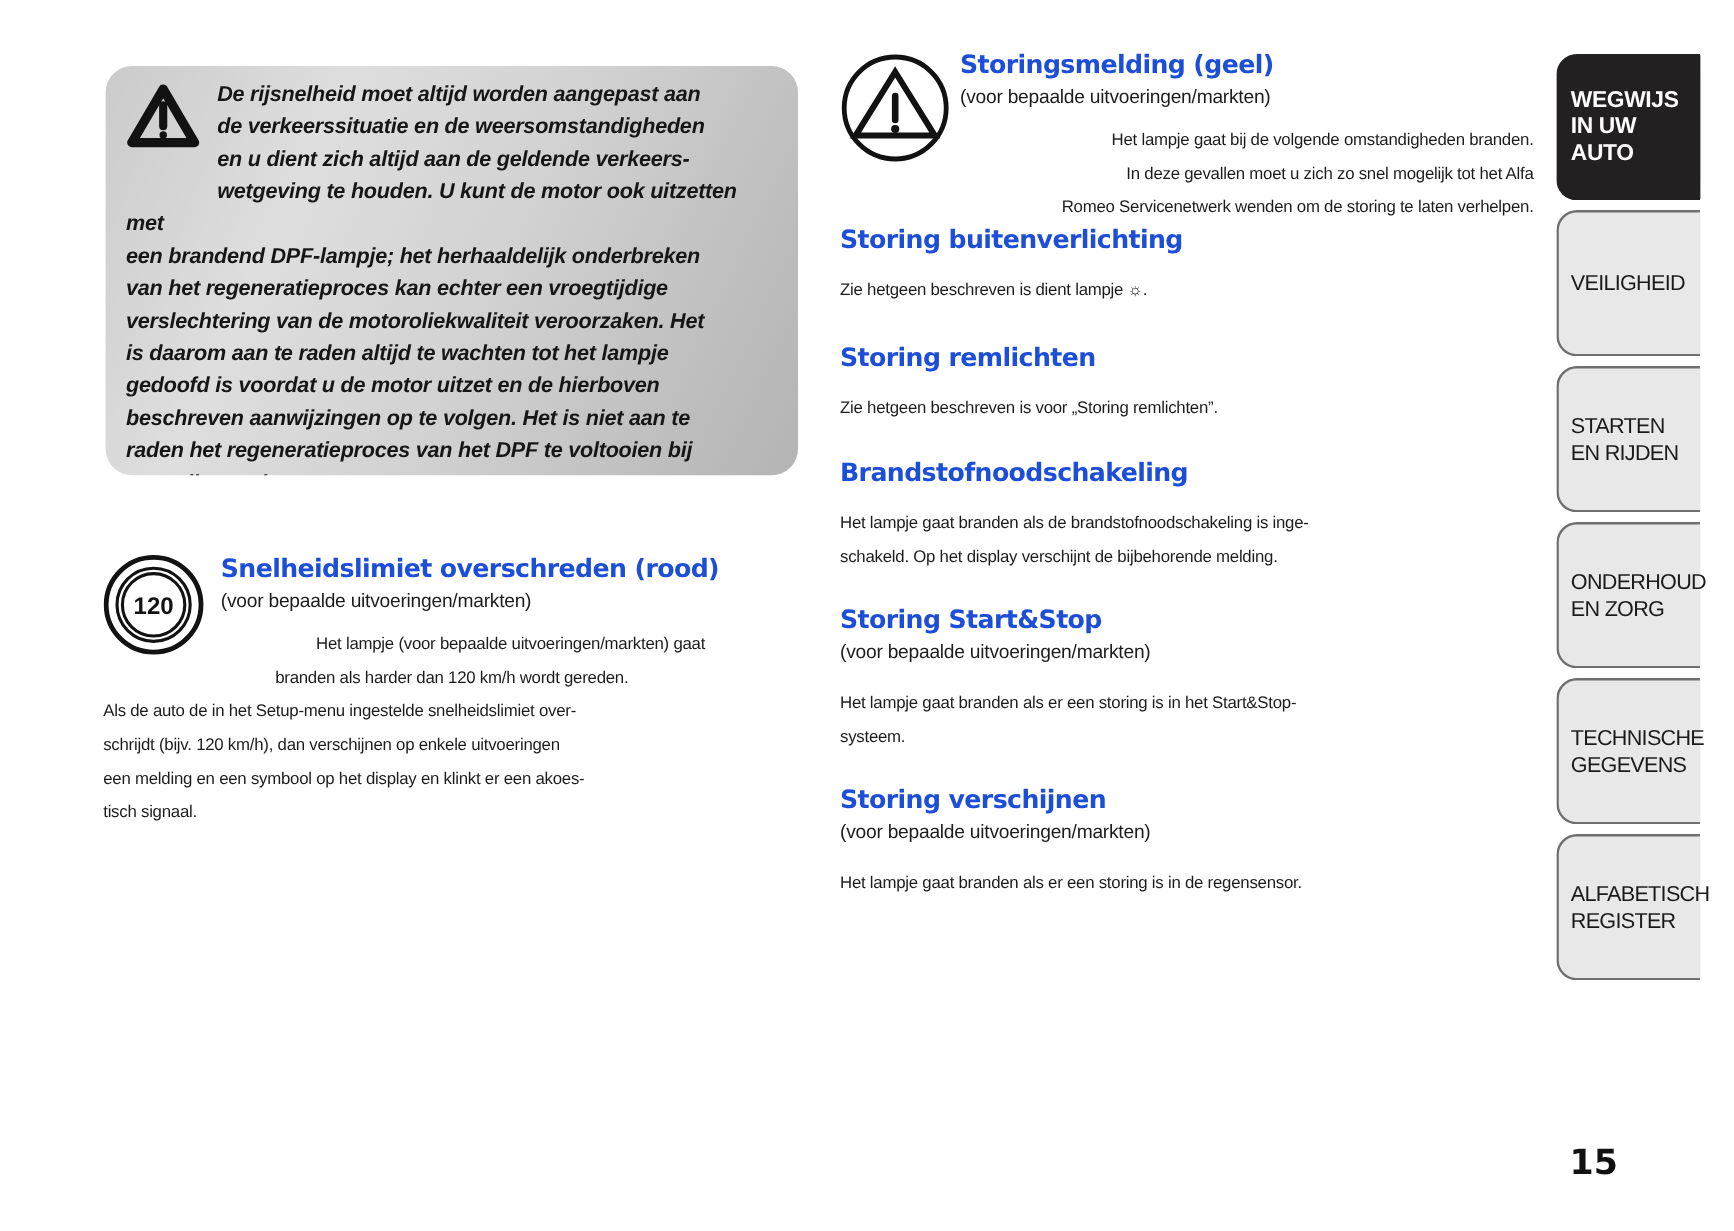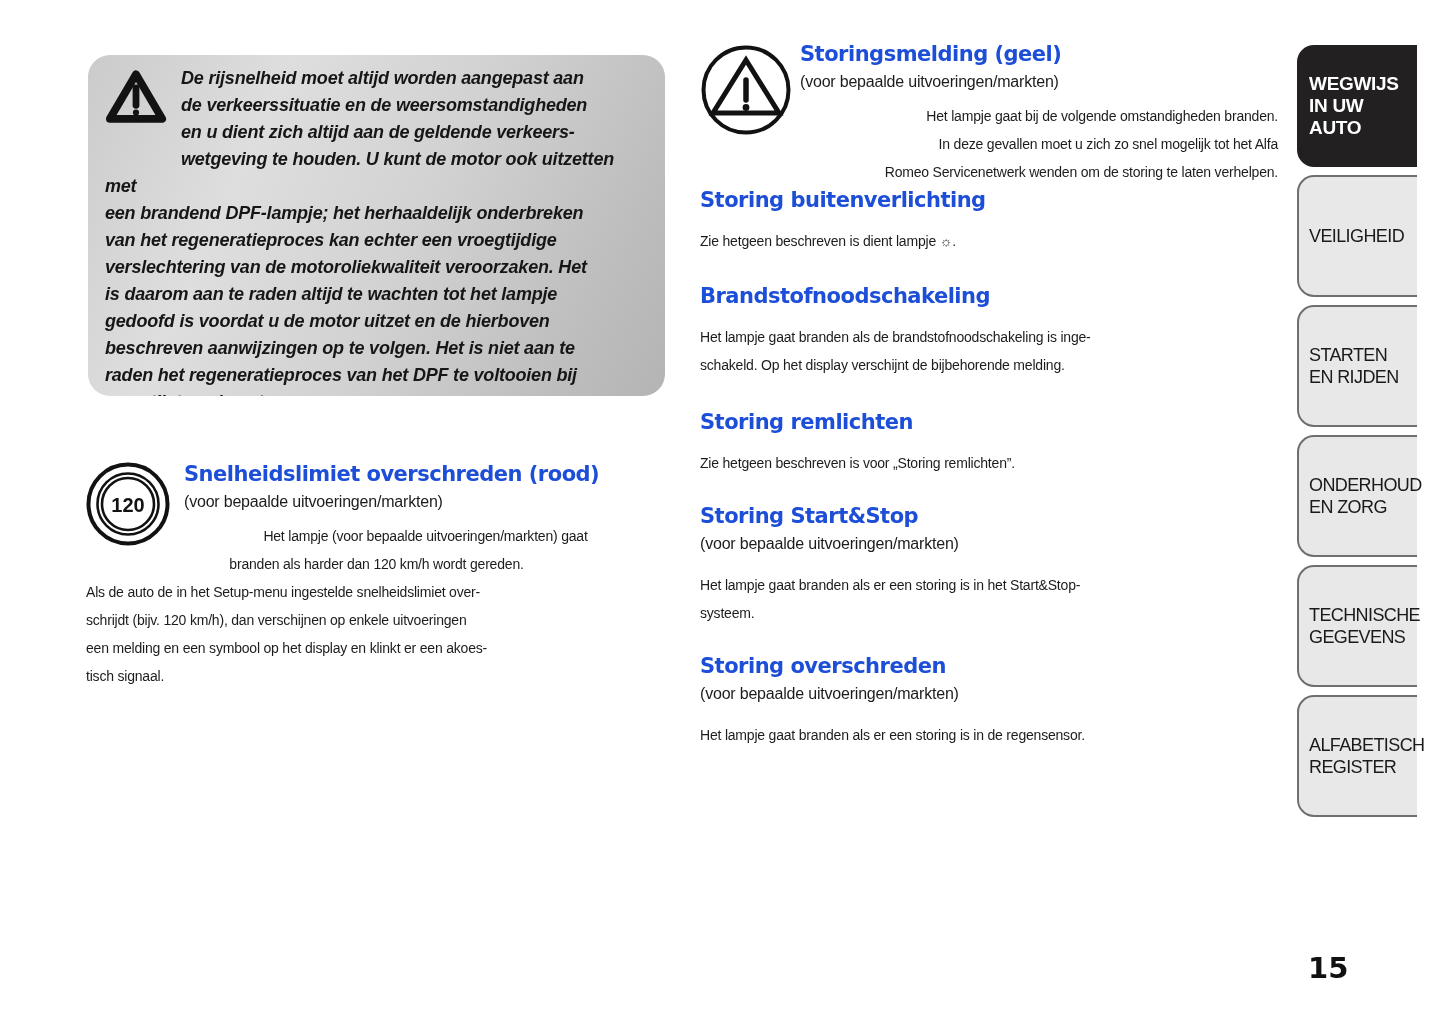--- a/index.html
+++ b/index.html
@@ -115,40 +115,40 @@
     <div class="h-sub">(voor bepaalde uitvoeringen/markten)</div>
     <div class="bodytext intro pre">Het lampje gaat bij de volgende omstandigheden branden.
 In deze gevallen moet u zich zo snel mogelijk tot het Alfa
 Romeo Servicenetwerk wenden om de storing te laten verhelpen.</div>
 
     <div class="subsection mt1">
       <div class="h-main sec-head">Storing buitenverlichting</div>
       <div class="bodytext sec-body pre">Zie hetgeen beschreven is dient lampje ☼.</div>
     </div>
 
+    <div class="subsection mt2">
+      <div class="h-main sec-head">Storing remlichten</div>
+      <div class="bodytext sec-body pre">Zie hetgeen beschreven is voor „Storing remlichten”.</div>
+    </div>
+
     <div class="subsection mt3">
       <div class="h-main sec-head">Brandstofnoodschakeling</div>
       <div class="bodytext sec-body pre">Het lampje gaat branden als de brandstofnoodschakeling is inge-
 schakeld. Op het display verschijnt de bijbehorende melding.</div>
-    </div>
-
-    <div class="subsection mt2">
-      <div class="h-main sec-head">Storing remlichten</div>
-      <div class="bodytext sec-body pre">Zie hetgeen beschreven is voor „Storing remlichten”.</div>
     </div>
 
     <div class="subsection mt4">
       <div class="h-main sec-head">Storing Start&amp;Stop</div>
       <div class="h-sub">(voor bepaalde uitvoeringen/markten)</div>
       <div class="bodytext sec-body tight pre">Het lampje gaat branden als er een storing is in het Start&amp;Stop-
 systeem.</div>
     </div>
 
     <div class="subsection mt5">
-      <div class="h-main sec-head">Storing overschreden</div>
+      <div class="h-main sec-head">Storing verschijnen</div>
       <div class="h-sub">(voor bepaalde uitvoeringen/markten)</div>
       <div class="bodytext sec-body tight pre">Het lampje gaat branden als er een storing is in de regensensor.</div>
     </div>
   </div>
 
   <div class="sidebar">
     <div class="tab active pre">WEGWIJS
 IN UW AUTO</div>
     <div class="tab pre">VEILIGHEID</div>
     <div class="tab pre">STARTEN

